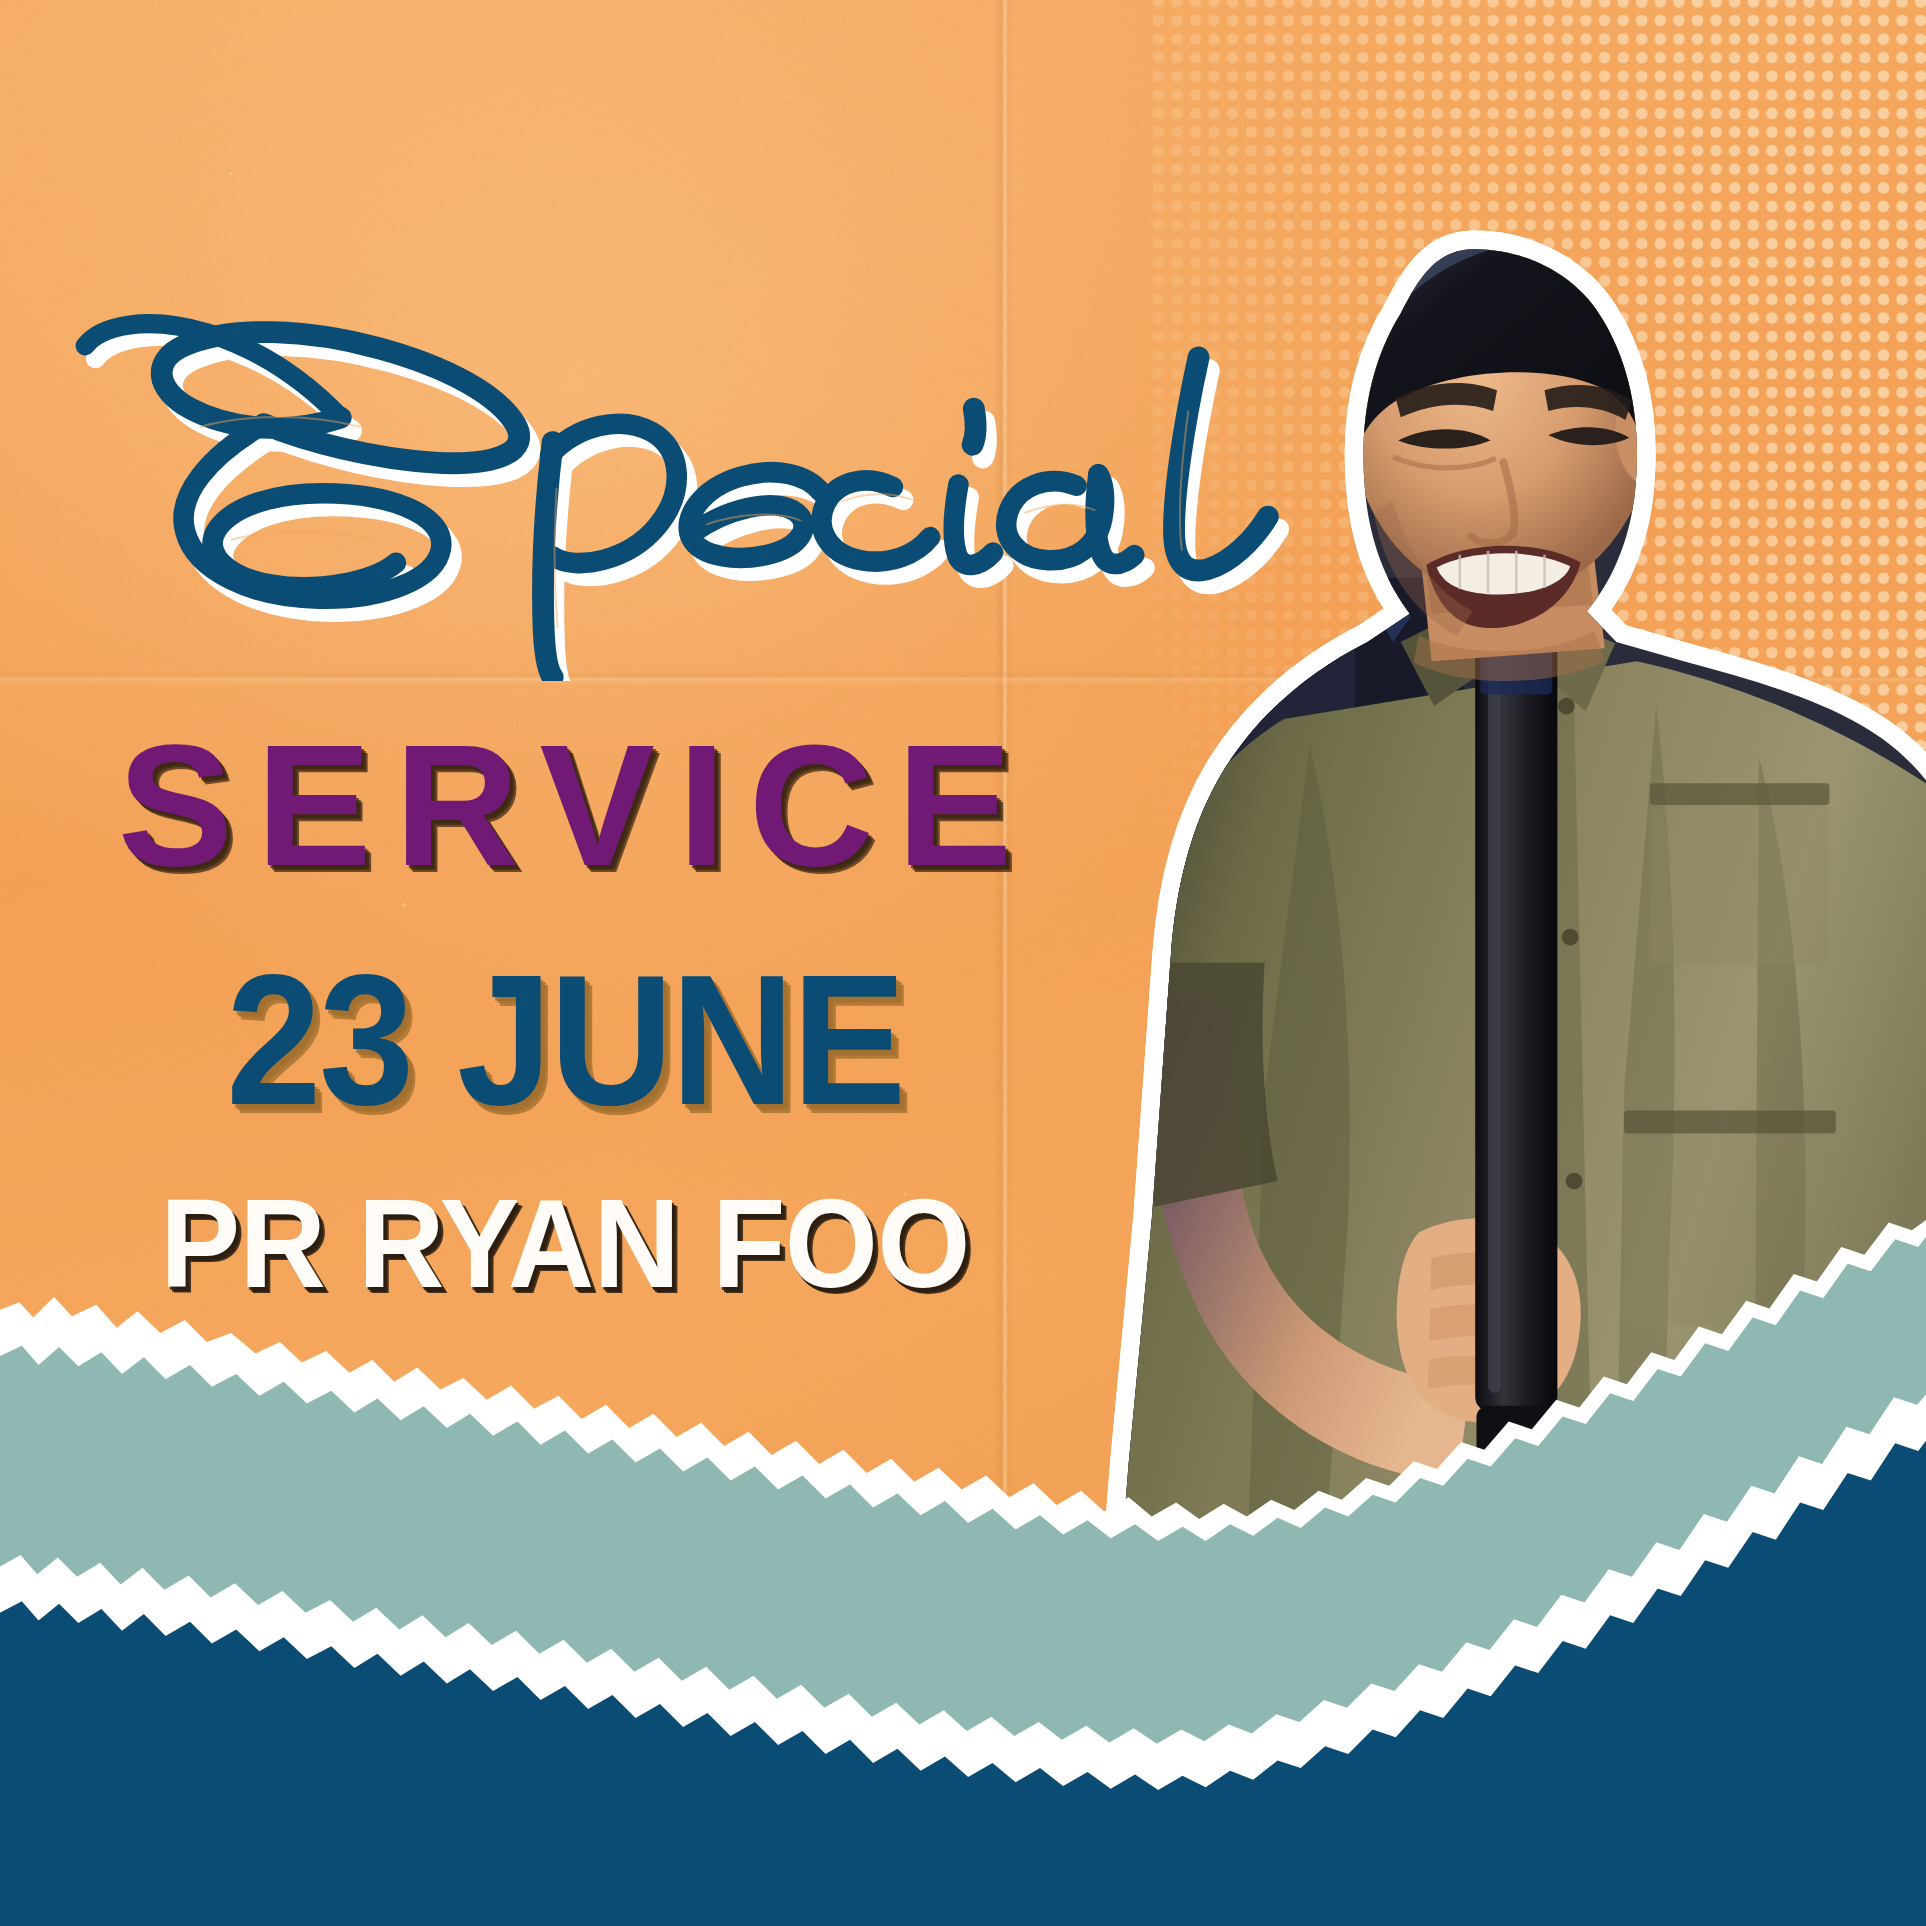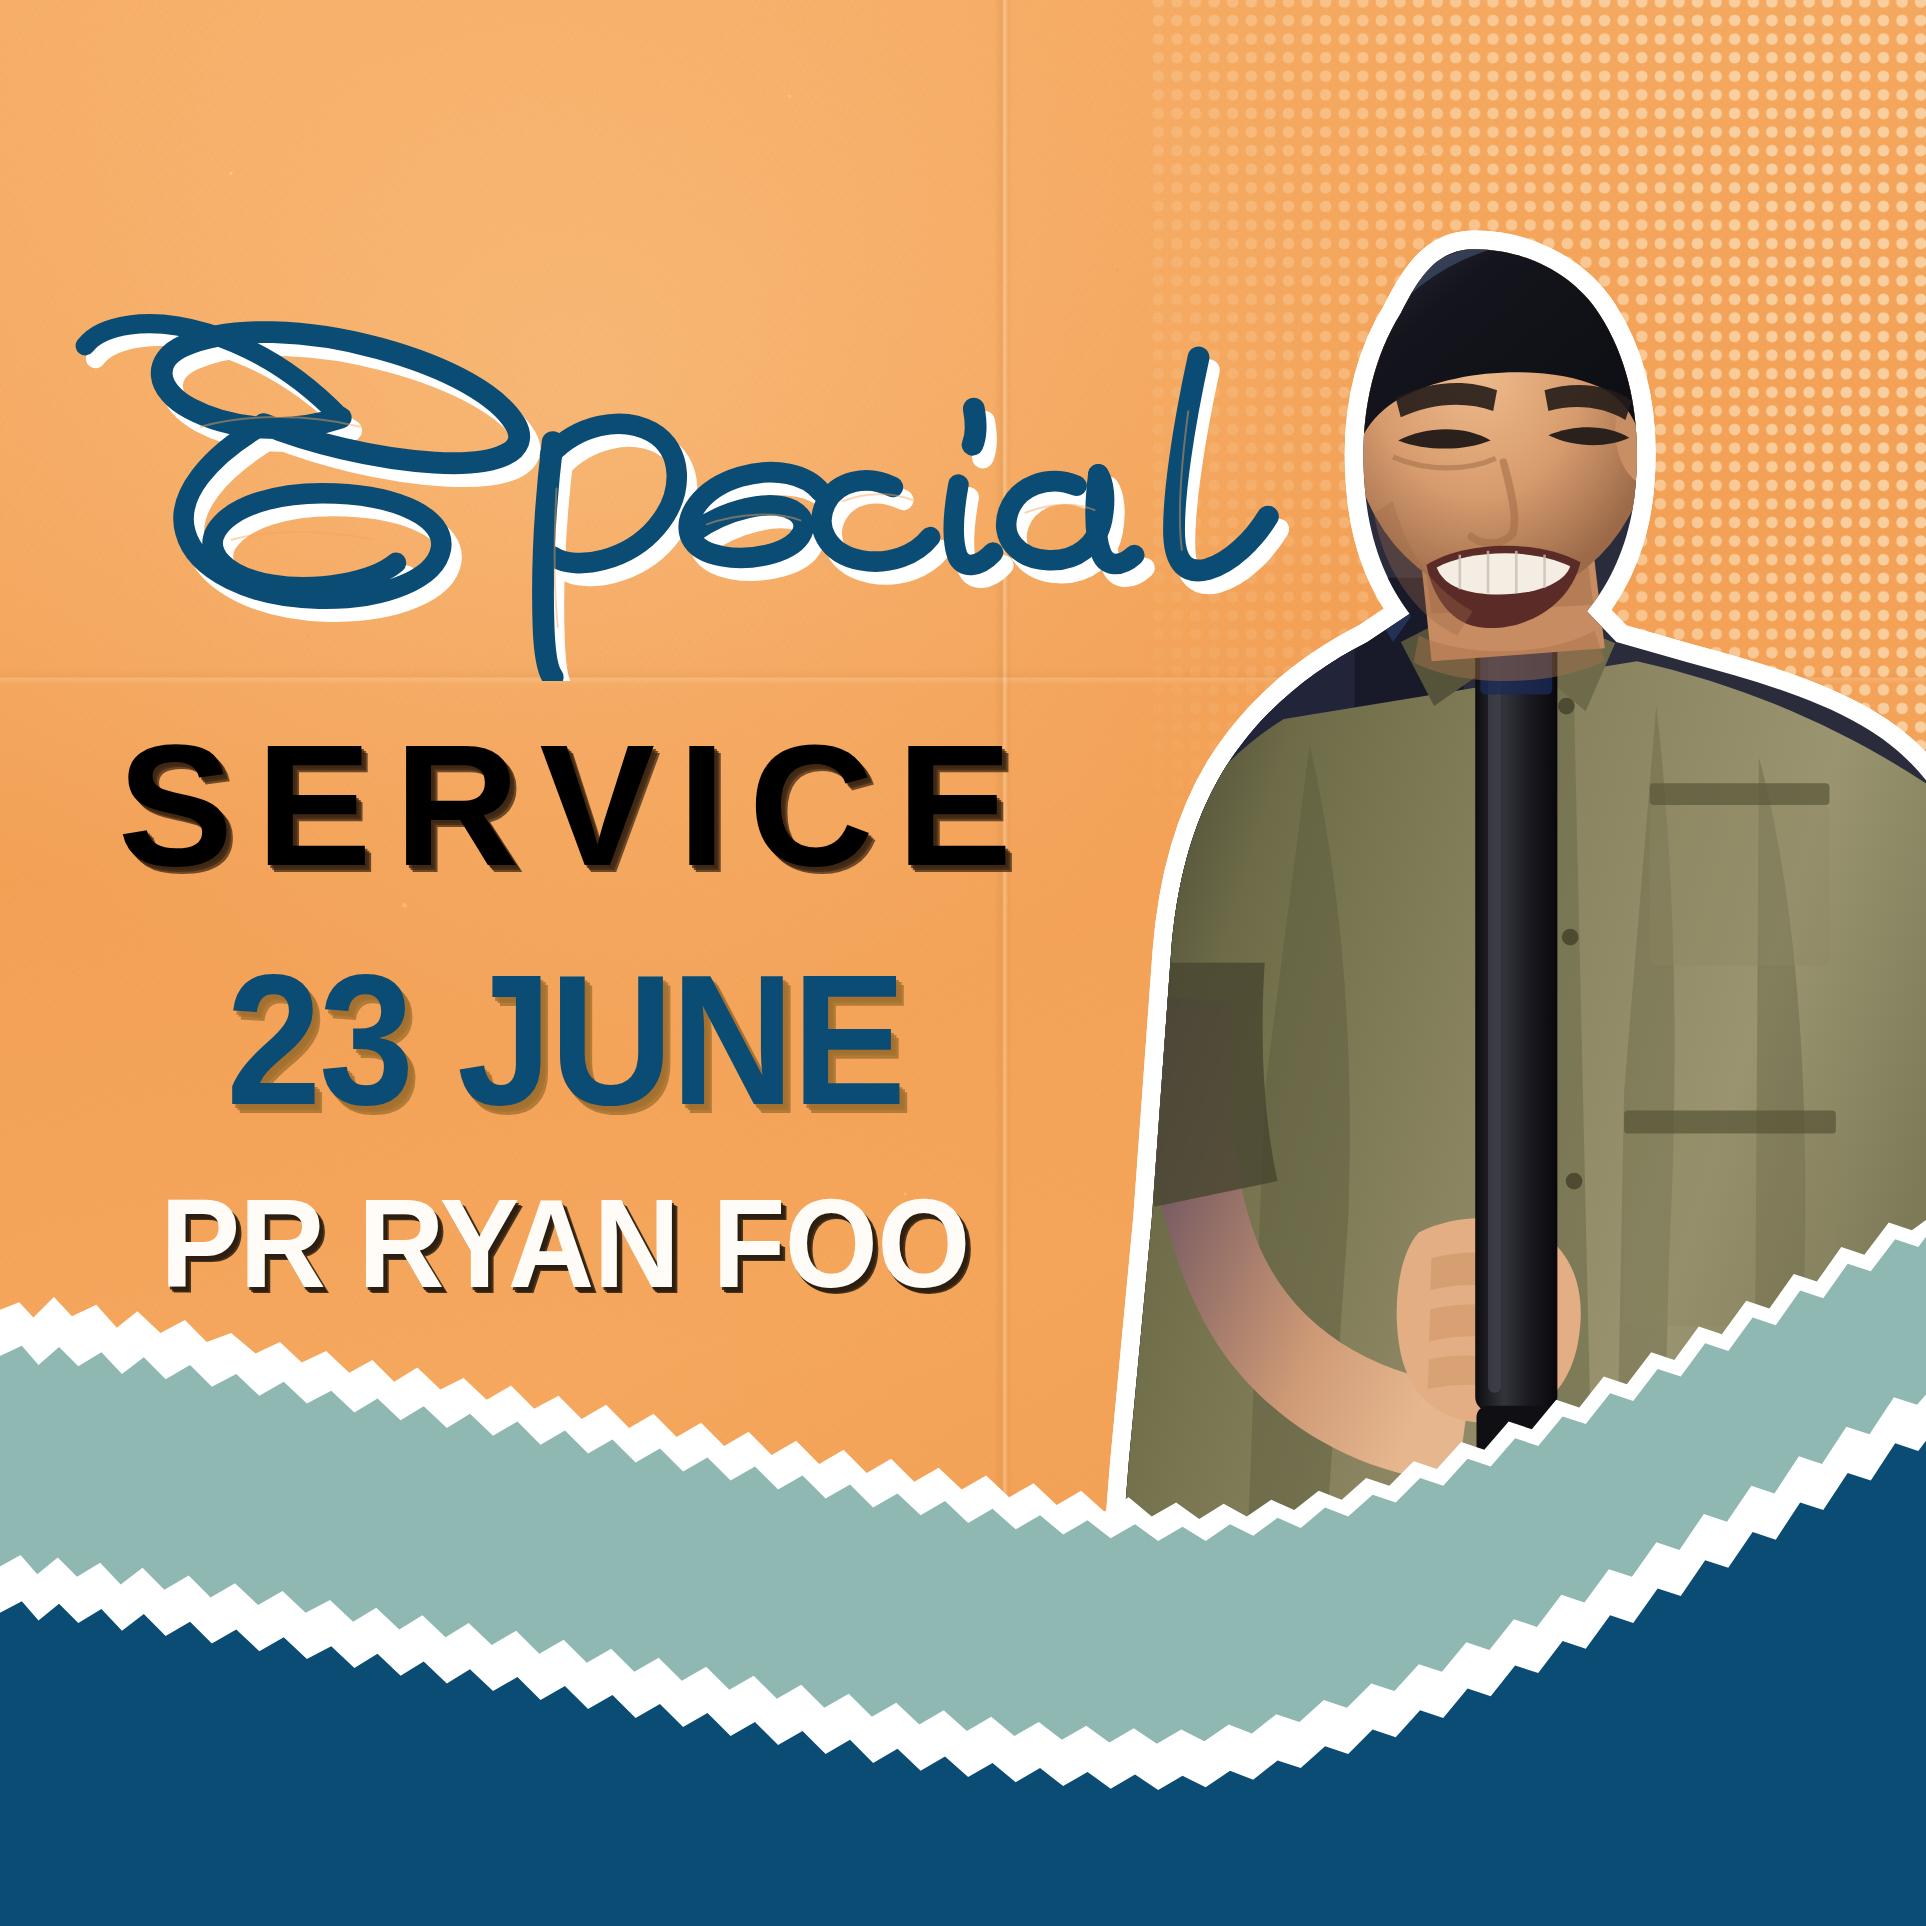--- a/index.html
+++ b/index.html
@@ -91,21 +91,21 @@
   .headline-block{
     position:absolute;left:0;top:719px;width:1130px;
     text-align:center;
   }
   .service{
     font-family:"Liberation Sans", sans-serif;
     font-weight:700;
     font-size:173px;
     line-height:1;
     letter-spacing:23px;
-    color:#000000;
+    color:#701a75;
     text-indent:23px;
     text-shadow:
       6.4px 7px 0 rgba(60,38,18,.72),
       4.5px 5.1px 0 rgba(60,38,18,.72),
       2.6px 3.2px 0 rgba(60,38,18,.72);
     white-space:nowrap;
   }
   .date{
     margin-top:55px;
     font-family:"Liberation Sans", sans-serif;

